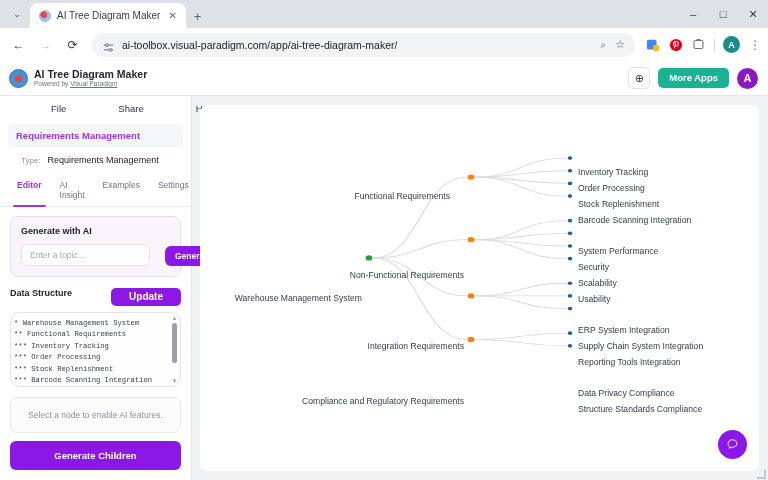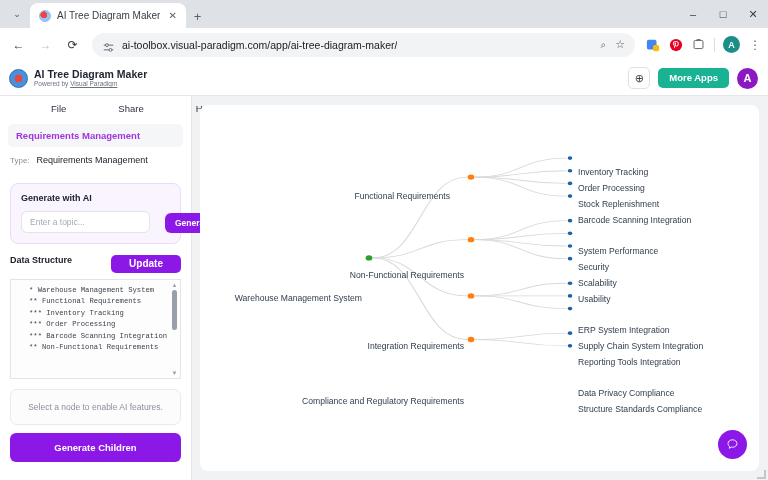--- a/index.html
+++ b/index.html
@@ -108,21 +108,21 @@
     width: 192px; background: #ffffff; border-right: 1px solid #e6e7ea;
     display: flex; flex-direction: column; flex: 0 0 192px; min-height: 0;
   }
   .menubar { display: flex; gap: 16px; padding: 7px 13px 7px 15px; font-size: 9.5px; color: #2d3340; }
   .menubar span { cursor: default; padding-left: 36px; }
 
   .doc-title {
     margin: 3px 8px 0; padding: 6px 8px; background: #f5f6f8; border-radius: 5px;
     font-size: 9.5px; color: #a333e0; font-weight: bold;
   }
-  .doc-type { display: flex; align-items: center; gap: 7px; padding: 8px 10px 9px; }
+  .doc-type { display: flex; align-items: center; gap: 7px; padding: 8px 21px 9px; }
   .doc-type-label { font-size: 8px; color: #8a8f99; }
   .doc-type-value { font-size: 9px; color: #20242e; }
 
   .tabs-row {
     display: flex; gap: 0; padding: 0 8px; border-bottom: 1px solid #ececf0;
   }
   .tab-item {
     font-size: 8.5px; color: #6f7480; padding: 6px 9px 6px; position: relative;
   }
   .tab-item.active { color: #a333e0; font-weight: bold; }
@@ -148,22 +148,22 @@
   }
 
   .ds-row { display: flex; padding: 11px 10px 6px; }
   .ds-label { font-size: 9px; font-weight: bold; color: #20242e; }
   .btn-update {
     margin-left: auto; background: #8c18e8; color: #fff; border: none; border-radius: 5px;
     font-size: 10px; font-weight: bold; padding: 4px 18px; line-height: 1;
   }
 
   .ds-box {
-    margin: 0 10px; border: 1px solid #e2e4e8; border-radius: 0; background: #fdfdfd;
-    height: 100px; overflow: hidden; position: relative; padding: 5px 6px 5px 18px;
+    margin: 0 10px; border: 1px solid #e2e4e8; border-radius: 10px; background: #fdfdfd;
+    height: 100px; overflow: hidden; position: relative; padding: 5px 6px 5px 3px;
   }
   .ds-line {
     font-family: "Liberation Mono", monospace; font-size: 7.2px; color: #3a3f4a;
     line-height: 11.4px; white-space: pre;
   }
   .ds-scroll {
     position: absolute; right: 2px; top: 2px; bottom: 2px; width: 7px;
     display: flex; flex-direction: column; align-items: center;
   }
   .ds-arrow { font-size: 6px; color: #9aa0ab; line-height: 6px; }
@@ -295,39 +295,46 @@
           <span>Help</span>
         </div>
 
         <div class="doc-title">Requirements Management</div>
 
         <div class="doc-type">
           <span class="doc-type-label">Type:</span>
           <span class="doc-type-value">Requirements Management</span>
         </div>
 
+        <div class="tabs-row">
+          <div class="tab-item active">Editor</div>
+          <div class="tab-item">AI Insight</div>
+          <div class="tab-item">Examples</div>
+          <div class="tab-item">Settings</div>
+        </div>
 
         <div class="gen-ai-card">
           <div class="gen-ai-title">Generate with AI</div>
           <div class="gen-ai-row">
             <input class="topic-input" type="text" placeholder="Enter a topic..." style="">
             <button class="btn-generate">Generate</button>
           </div>
         </div>
 
         <div class="ds-row">
           <span class="ds-label">Data Structure</span>
           <button class="btn-update">Update</button>
         </div>
 
         <div class="ds-box">
           <div class="ds-line">* Warehouse Management System</div>
           <div class="ds-line">** Functional Requirements</div>
           <div class="ds-line">*** Inventory Tracking</div>
           <div class="ds-line">*** Order Processing</div>
+          <div class="ds-line">*** Stock Replenishment</div>
           <div class="ds-line">*** Barcode Scanning Integration</div>
           <div class="ds-line">** Non-Functional Requirements</div>
 
           <div class="ds-scroll">
             <div class="ds-arrow">▲</div>
             <div class="ds-thumb"></div>
             <div class="ds-track"></div>
             <div class="ds-arrow">▼</div>
           </div>
         </div>

